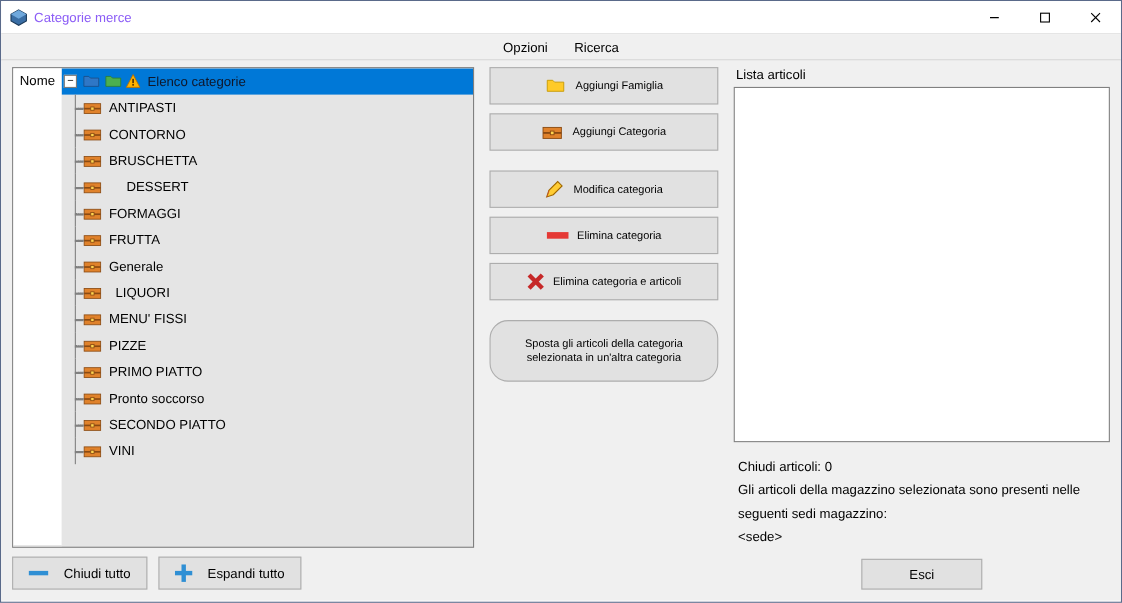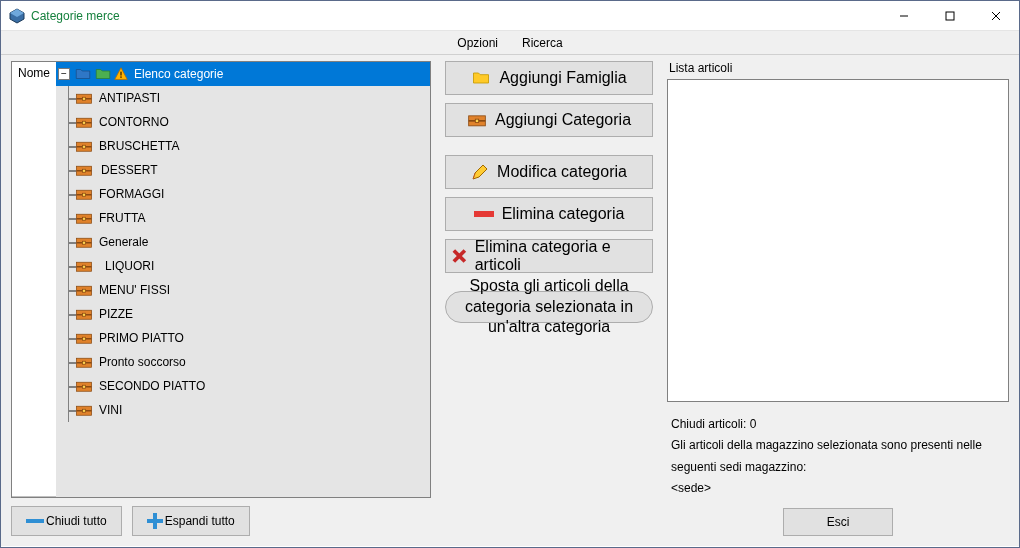--- a/index.html
+++ b/index.html
@@ -16,21 +16,21 @@
   }
   .titlebar {
     height: 30px;
     display: flex;
     align-items: center;
     padding: 0 0 0 8px;
     background: #ffffff;
     border-bottom: 1px solid #e5e5e5;
   }
   .titlebar .appicon { width:16px; height:16px; margin-right:6px; }
-  .titlebar .title { flex: 0 0 auto; color:#15803d; }
+  .titlebar .title { flex: 0 0 auto; color:#8b5cf6; }
   .titlebar .spacer { flex: 1; }
   .titlebar .winbtn {
     width: 46px; height: 30px; display:flex; align-items:center; justify-content:center;
     color:#000;
   }
 
   .menubar {
     height: 24px;
     background: #f0f0f0;
     border-bottom: 1px solid #d0d0d0;
@@ -64,21 +64,21 @@
     padding: 4px 6px;
   }
   .treebody { flex:1; overflow:auto; }
   .tree-row {
     display:flex; align-items:center;
     height: 24px;
     padding-left: 2px;
     border-bottom: 0;
     cursor: default;
   }
-  .tree-row.selected { background:#0078d7; color:#ffffff; }
+  .tree-row.selected { background:#0078d7; color:#0f172a; }
   .expander {
     width:12px; height:12px;
     border:1px solid #7a7a7a;
     background:#fff;
     color:#000;
     font-size:10px; line-height:10px;
     text-align:center;
     margin-right:4px;
     flex:0 0 auto;
   }
@@ -99,36 +99,36 @@
   .chest-icon { width:18px; height:14px; }
 
   .left-footer {
     display:flex; gap:10px;
     padding-top: 8px;
   }
   .btn {
     background:#e1e1e1;
     border:1px solid #adadad;
     padding: 6px 14px;
-    display:inline-flex; align-items:center; gap:2px;
+    display:inline-flex; align-items:center; gap:14px;
     cursor: default;
     font-size:12px;
   }
 
   .midcol { width: 208px; display:flex; flex-direction:column; gap:8px; padding-top:0; }
   .midbtn {
     background:#e1e1e1;
     border:1px solid #adadad;
     height: 34px;
     display:flex; align-items:center; justify-content:center; gap:8px;
     cursor:default;
-    font-size:16px;
+    font-size:10px;
     padding: 0 6px;
   }
-  .midbtn.tall { height:32px; text-align:center; line-height:1.3;border-radius:17px; }
+  .midbtn.tall { height:56px; text-align:center; line-height:1.3;border-radius:17px; }
   .mid-spacer-s { height: 2px; }
 
   .rightcol { flex:1; display:flex; flex-direction:column; }
   .rightcol .label { margin: 0 0 4px 2px; }
   .listbox {
     flex:1;
     background:#ffffff;
     border:1px solid #808080;
   }
   .right-info { padding: 12px 4px 0 4px; line-height:1.8; }
@@ -233,21 +233,21 @@
     </div>
             </div>
             <div class="tree-row">
     <div class="child-indent">
       <span class="vline"></span>
       <svg class="chest-icon" viewBox="0 0 24 18">
   <rect x="2" y="4" width="20" height="12" fill="#e0822b" stroke="#8a4a12"></rect>
   <rect x="2" y="9" width="20" height="2" fill="#8a4a12"></rect>
   <rect x="10" y="8" width="4" height="4" fill="#ffd54f" stroke="#8a4a12"></rect>
                 </svg>
-      <span style="margin-left:8px">DESSERT</span>
+      <span style="margin-left:22px">DESSERT</span>
     </div>
             </div>
             <div class="tree-row">
     <div class="child-indent">
       <span class="vline"></span>
       <svg class="chest-icon" viewBox="0 0 24 18">
   <rect x="2" y="4" width="20" height="12" fill="#e0822b" stroke="#8a4a12"></rect>
   <rect x="2" y="9" width="20" height="2" fill="#8a4a12"></rect>
   <rect x="10" y="8" width="4" height="4" fill="#ffd54f" stroke="#8a4a12"></rect>
                 </svg>

